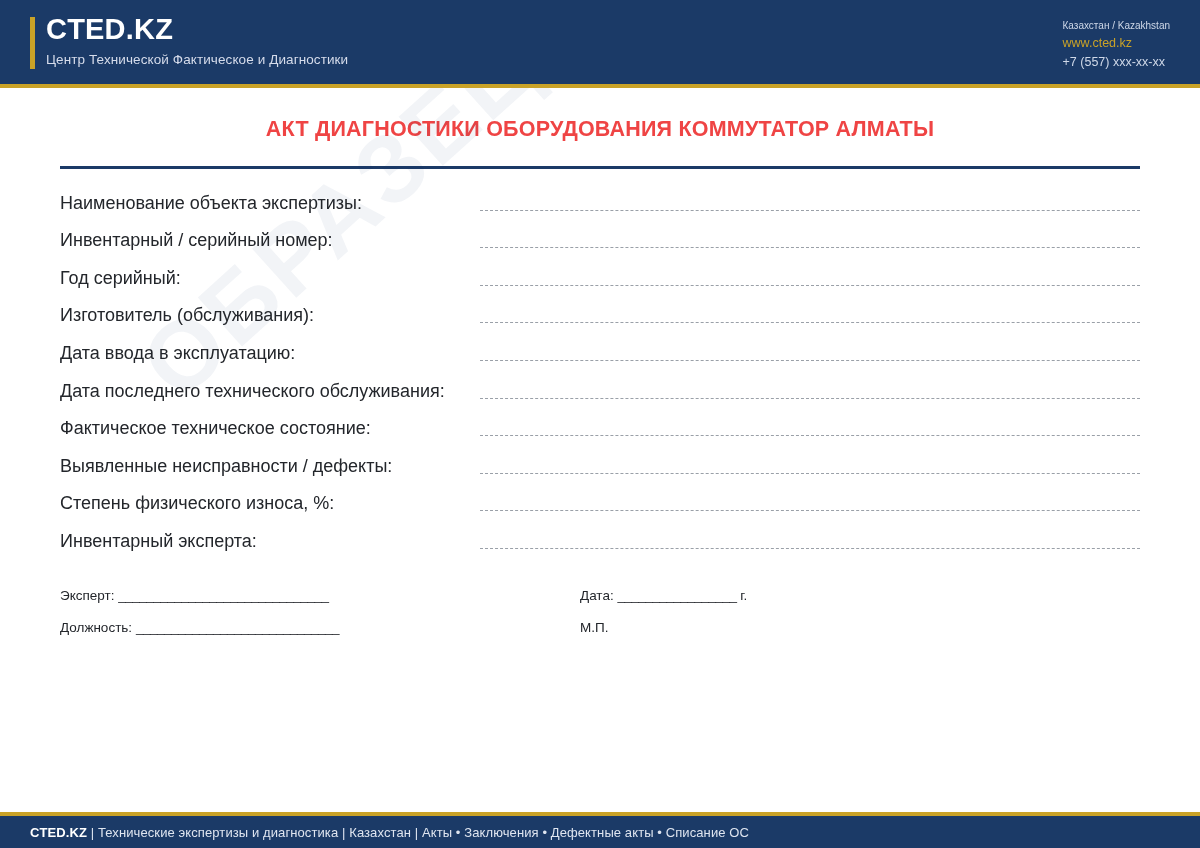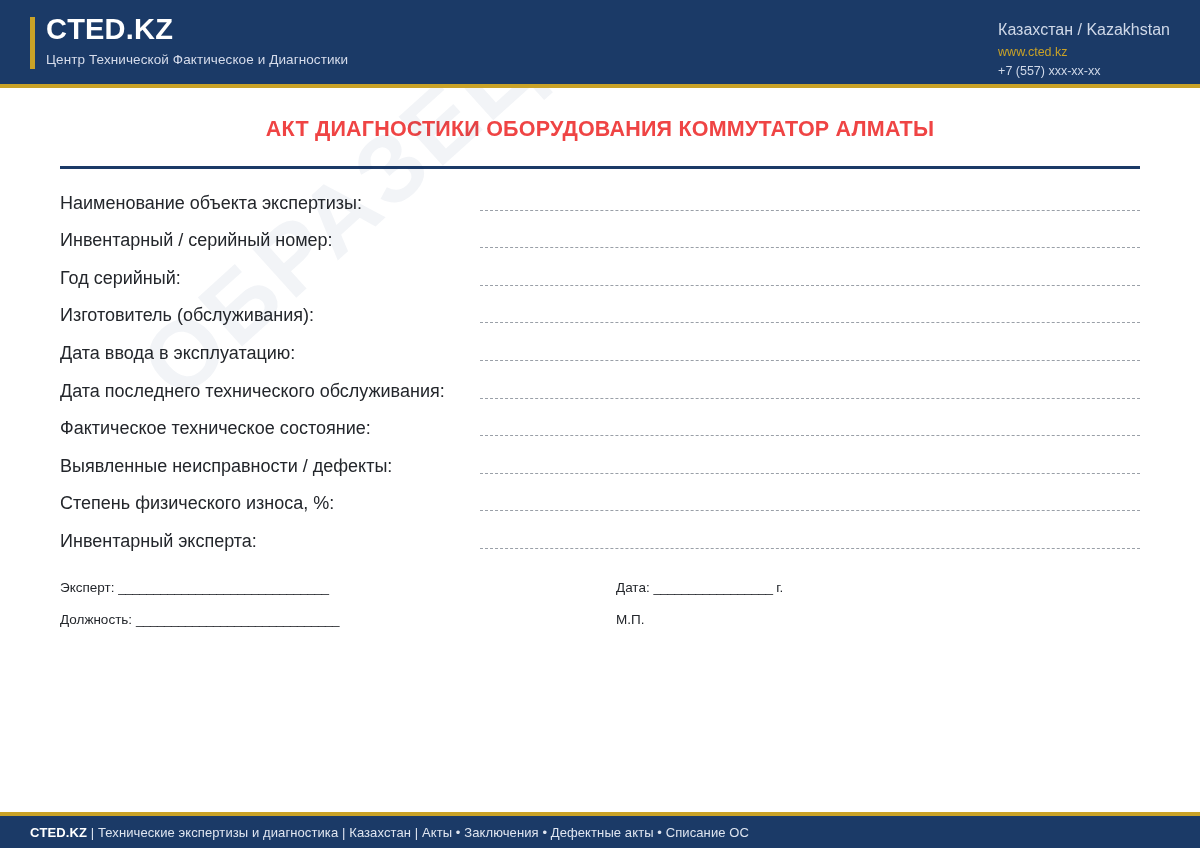--- a/index.html
+++ b/index.html
@@ -52,21 +52,21 @@
     color: #d6dceb;
     font-size: 13.5px;
     margin-top: 8px;
     letter-spacing: 0.1px;
   }
   .header-right {
     text-align: left;
     margin-top: 4px;
     line-height: 1.55;
   }
-  .hr-country { color: #cfd8e8; font-size: 16px; }
+  .hr-country { color: #cfd8e8; font-size: 10px; }
   .hr-site { color: #c9a227; font-size: 12.5px; }
   .hr-phone { color: #cfd8e8; font-size: 12.5px; }
 
   
   .page {
     position: relative;
     height: 716px;
     padding: 0 60px;
   }
 
@@ -139,22 +139,21 @@
   .sign-block {
     position: relative;
     z-index: 1;
     margin-top: 26px;
     font-size: 13.5px;
     color: #23262b;
   }
   .sign-row {
     display: flex;
     height: 32px;
-    align-items: flex-start;
-    gap: 36px;
+    align-items: center;
   }
   .sign-left { width: 520px; flex: 0 0 520px; }
   .sign-right { flex: 1 1 auto; }
   .sig-fill { letter-spacing: -0.5px; }
 
   
   .footer {
     position: absolute;
     left: 0;
     bottom: 0;

